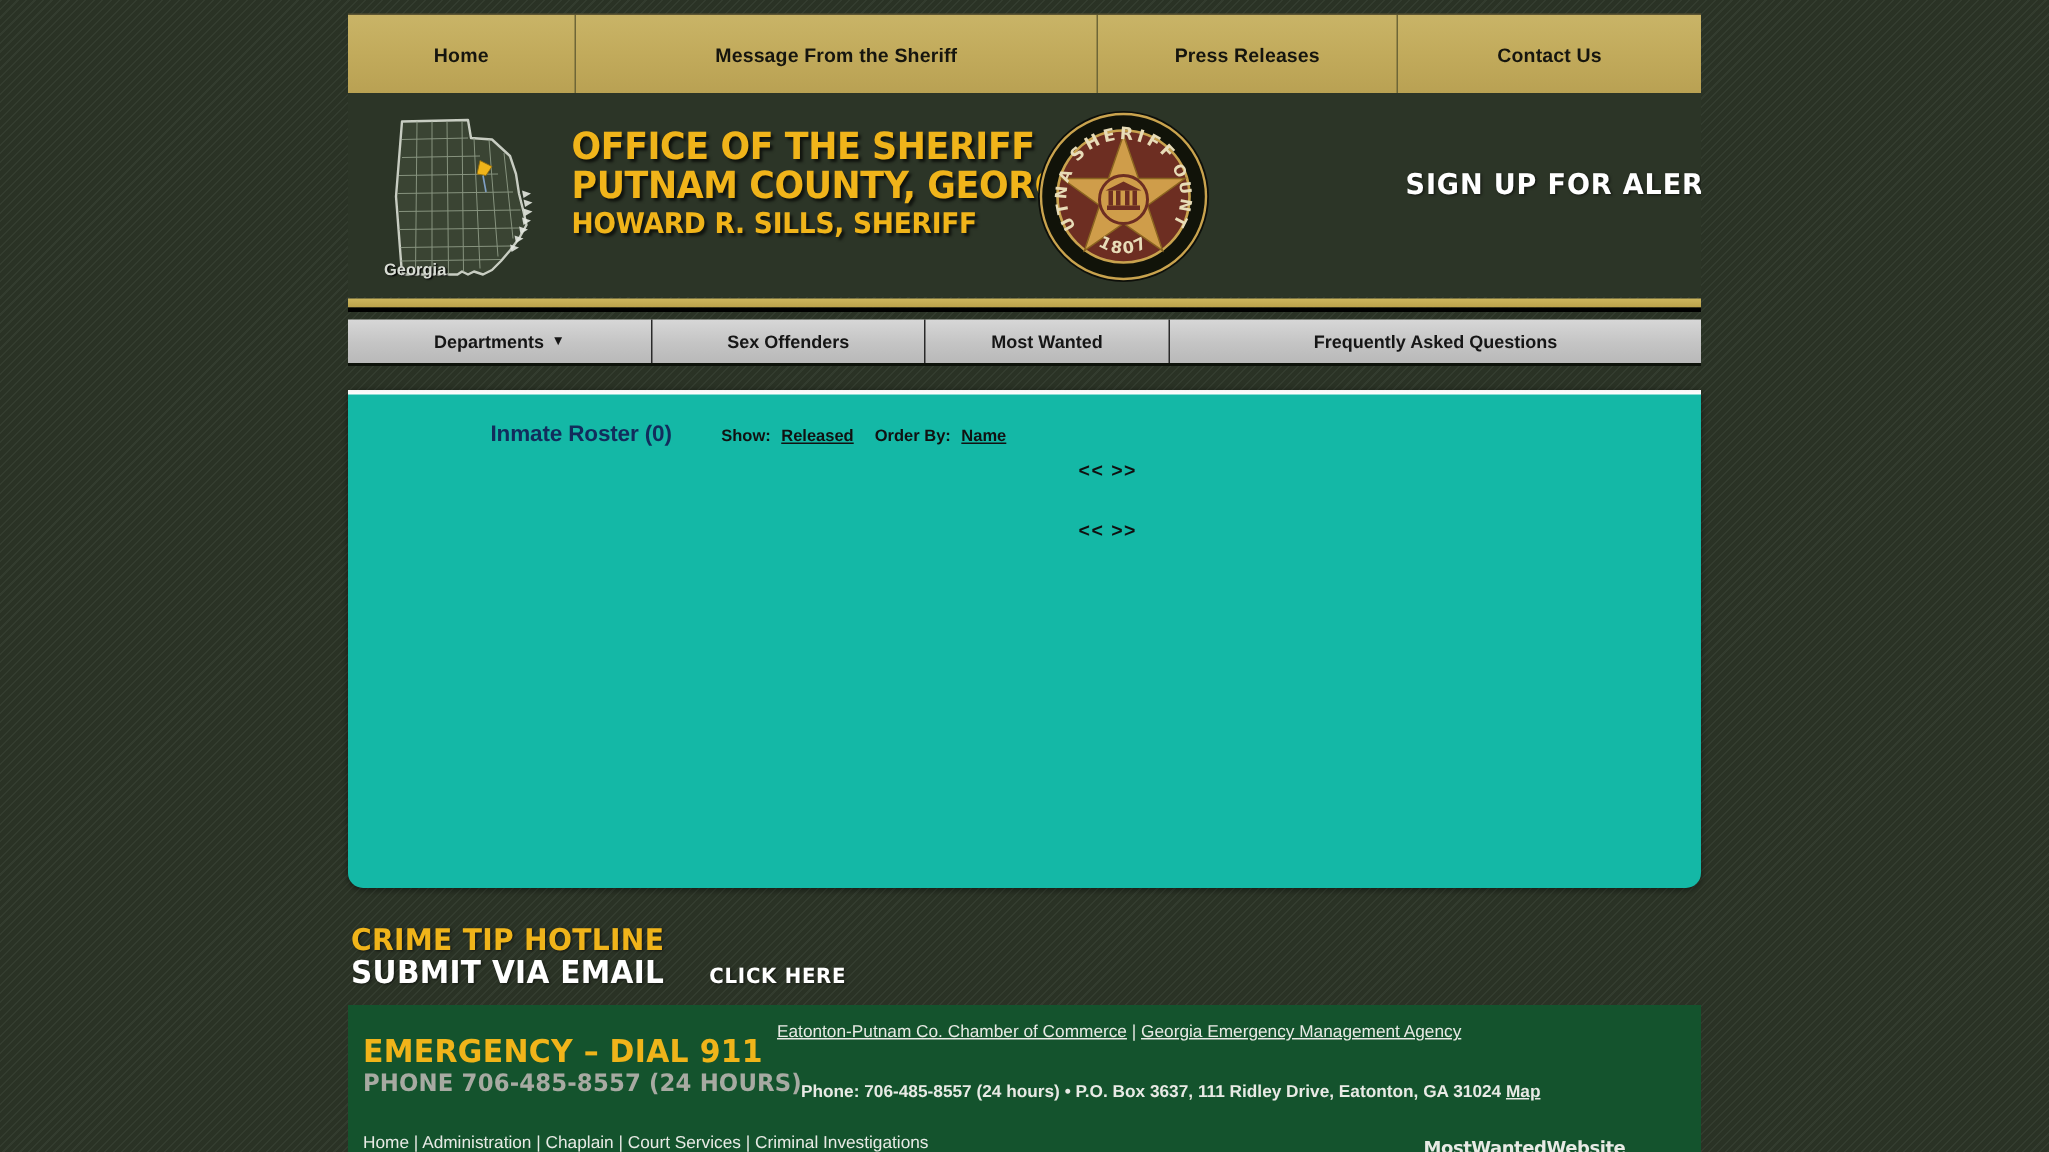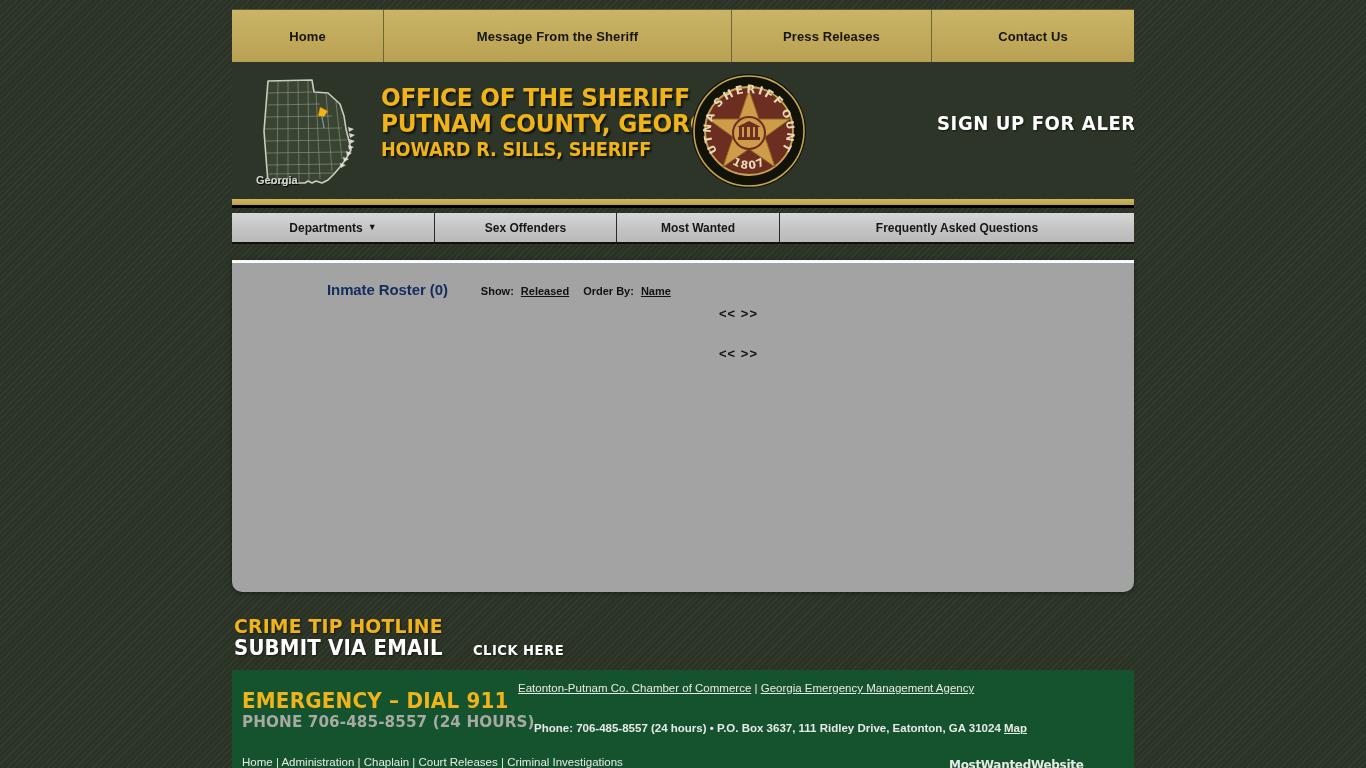--- a/index.html
+++ b/index.html
@@ -167,21 +167,21 @@
   .subnav .sn-1 { width: 163px; }
   .subnav .sn-2 { width: 182px; }
   .subnav .sn-3 { width: 354px; }
   .caret { font-size: 9px; margin-left: 5px; position: relative; top: -1px; }
 
   
   .content {
     position: absolute;
     left: 0px; top: 260px;
     width: 902px; height: 332px;
-    background: #a3a3a3;
+    background: #14b8a6;
     border-radius: 3px 3px 10px 10px;
     box-shadow: 0 1px 4px rgba(0,0,0,0.45);
   }
   .content::before {
     content: "";
     position: absolute;
     left: 0; top: 0; right: 0; height: 3px;
     background: linear-gradient(to bottom, #f4f4f4, #ffffff);
   }
 
@@ -492,19 +492,19 @@
       <div>
         <a>Eatonton-Putnam Co. Chamber of Commerce</a><span> | </span><a>Georgia Emergency Management Agency</a>
       </div>
     </div>
 
     <div class="fphone">
       <span>Phone: 706-485-8557 (24 hours) • P.O. Box 3637, 111 Ridley Drive, Eatonton, GA 31024 </span><a>Map</a>
     </div>
 
     <div class="botnav">
-      <a>Home</a> | <a>Administration</a> | <a>Chaplain</a> | <a>Court Releases</a> | <a>Criminal Investigations</a>
+      <a>Home</a> | <a>Administration</a> | <a>Chaplain</a> | <a>Court Services</a> | <a>Criminal Investigations</a>
     </div>
 
     <div class="mww">MostWantedWebsite</div>
   </div>
 
 </div>
 
 </body></html>

